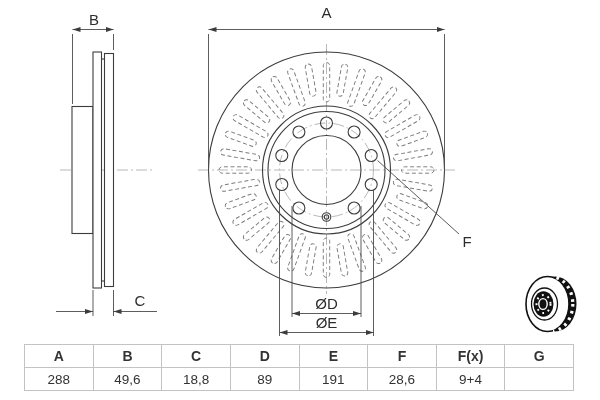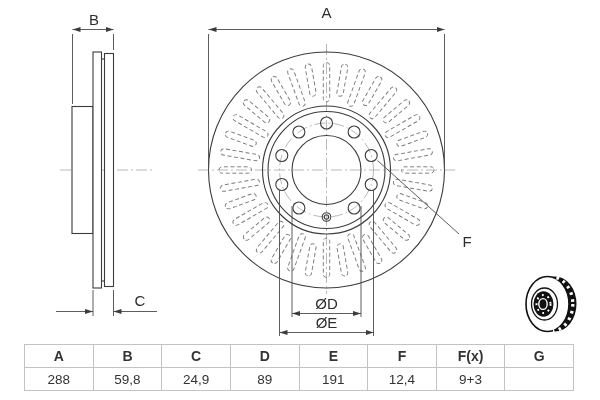--- a/index.html
+++ b/index.html
@@ -177,24 +177,24 @@
           <th>D</th>
           <th>E</th>
           <th>F</th>
           <th>F(x)</th>
           <th>G</th>
         </tr>
       </thead>
       <tbody>
         <tr>
           <td>288</td>
-          <td>59,8</td>
-          <td>24,9</td>
+          <td>49,6</td>
+          <td>18,8</td>
           <td>89</td>
           <td>191</td>
-          <td>12,4</td>
-          <td>9+3</td>
+          <td>28,6</td>
+          <td>9+4</td>
           <td></td>
         </tr>
       </tbody>
     </table>
   </div>
 </div>
 
 </body></html>

